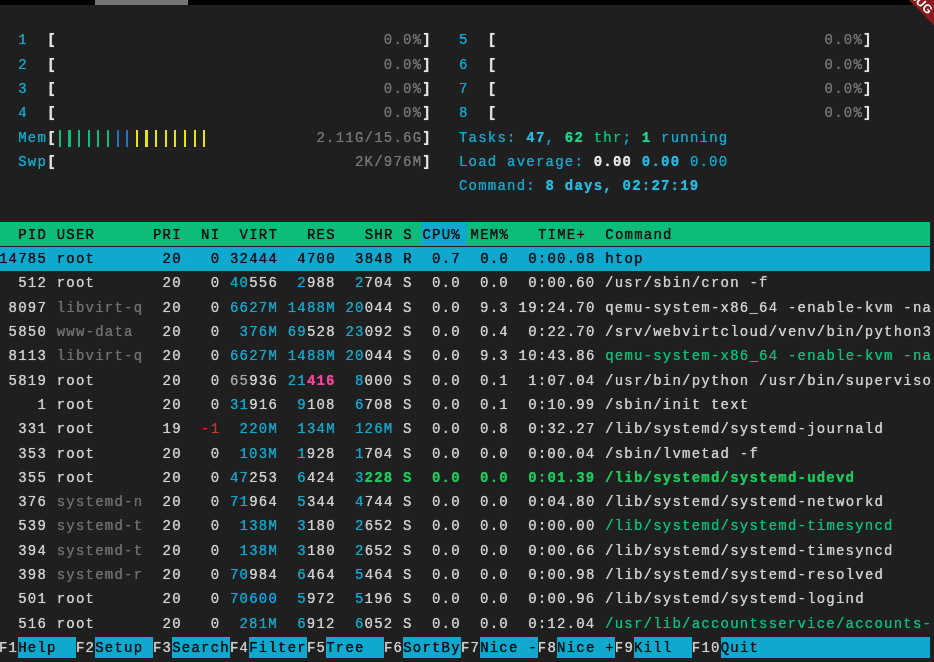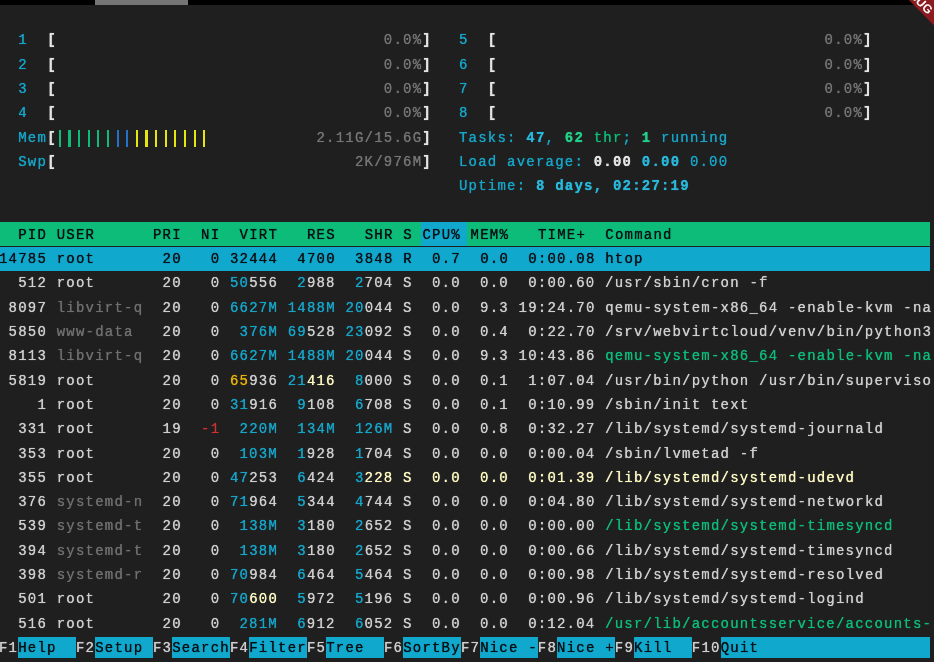--- a/index.html
+++ b/index.html
@@ -41,37 +41,37 @@
     <div class="tr" style="top:52.7px"><span style="color:#cfcfcf;">  </span><span style="color:#16a5c9;">2</span><span style="color:#cfcfcf;">  </span><span style="color:#e5e5e5;font-weight:bold;">[</span><span style="color:#cfcfcf;">                                  </span><span style="color:#757575;">0.0%</span><span style="color:#e5e5e5;font-weight:bold;">]</span></div>
     <div class="tr" style="top:52.7px;left:-2.8px"><span style="color:#cfcfcf;">                                                </span><span style="color:#16a5c9;">6</span><span style="color:#cfcfcf;">  </span><span style="color:#e5e5e5;font-weight:bold;">[</span><span style="color:#cfcfcf;">                                  </span><span style="color:#757575;">0.0%</span><span style="color:#e5e5e5;font-weight:bold;">]</span></div>
     <div class="tr" style="top:77.0px"><span style="color:#cfcfcf;">  </span><span style="color:#16a5c9;">3</span><span style="color:#cfcfcf;">  </span><span style="color:#e5e5e5;font-weight:bold;">[</span><span style="color:#cfcfcf;">                                  </span><span style="color:#757575;">0.0%</span><span style="color:#e5e5e5;font-weight:bold;">]</span></div>
     <div class="tr" style="top:77.0px;left:-2.8px"><span style="color:#cfcfcf;">                                                </span><span style="color:#16a5c9;">7</span><span style="color:#cfcfcf;">  </span><span style="color:#e5e5e5;font-weight:bold;">[</span><span style="color:#cfcfcf;">                                  </span><span style="color:#757575;">0.0%</span><span style="color:#e5e5e5;font-weight:bold;">]</span></div>
     <div class="tr" style="top:101.3px"><span style="color:#cfcfcf;">  </span><span style="color:#16a5c9;">4</span><span style="color:#cfcfcf;">  </span><span style="color:#e5e5e5;font-weight:bold;">[</span><span style="color:#cfcfcf;">                                  </span><span style="color:#757575;">0.0%</span><span style="color:#e5e5e5;font-weight:bold;">]</span></div>
     <div class="tr" style="top:101.3px;left:-2.8px"><span style="color:#cfcfcf;">                                                </span><span style="color:#16a5c9;">8</span><span style="color:#cfcfcf;">  </span><span style="color:#e5e5e5;font-weight:bold;">[</span><span style="color:#cfcfcf;">                                  </span><span style="color:#757575;">0.0%</span><span style="color:#e5e5e5;font-weight:bold;">]</span></div>
     <div class="tr" style="top:125.6px"><span style="color:#cfcfcf;">  </span><span style="color:#16a5c9;">Mem</span><span style="color:#e5e5e5;font-weight:bold;">[</span><span style="color:#cfcfcf;">                           </span><span style="color:#757575;">2.11G/15.6G</span><span style="color:#e5e5e5;font-weight:bold;">]</span></div>
     <div class="tr" style="top:125.6px;left:-2.8px"><span style="color:#cfcfcf;">                                                </span><span style="color:#16a5c9;">Tasks: </span><span style="color:#29b8db;font-weight:bold;">47</span><span style="color:#16a5c9;">,</span><span style="color:#cfcfcf;"> </span><span style="color:#23d18b;font-weight:bold;">62</span><span style="color:#cfcfcf;"> </span><span style="color:#0dbc79;">thr</span><span style="color:#16a5c9;">;</span><span style="color:#cfcfcf;"> </span><span style="color:#23d18b;font-weight:bold;">1</span><span style="color:#cfcfcf;"> </span><span style="color:#16a5c9;">running</span></div>
     <div class="tr" style="top:149.9px"><span style="color:#cfcfcf;">  </span><span style="color:#16a5c9;">Swp</span><span style="color:#e5e5e5;font-weight:bold;">[</span><span style="color:#cfcfcf;">                               </span><span style="color:#757575;">2K/976M</span><span style="color:#e5e5e5;font-weight:bold;">]</span></div>
     <div class="tr" style="top:149.9px;left:-2.8px"><span style="color:#cfcfcf;">                                                </span><span style="color:#16a5c9;">Load average: </span><span style="color:#e5e5e5;font-weight:bold;">0.00</span><span style="color:#16a5c9;"> </span><span style="color:#29b8db;font-weight:bold;">0.00</span><span style="color:#cfcfcf;"> </span><span style="color:#16a5c9;">0.00</span></div>
-    <div class="tr" style="top:174.2px;left:-2.8px"><span style="color:#cfcfcf;">                                                </span><span style="color:#16a5c9;">Uptime: </span><span style="color:#29b8db;font-weight:bold;">8 days, 02:27:19</span></div>
+    <div class="tr" style="top:174.2px;left:-2.8px"><span style="color:#cfcfcf;">                                                </span><span style="color:#16a5c9;">Command: </span><span style="color:#29b8db;font-weight:bold;">8 days, 02:27:19</span></div>
     <div class="tr" style="top:222.8px"><span style="color:#cfcfcf;">  </span><span style="color:#061015;">PID</span><span style="color:#cfcfcf;"> </span><span style="color:#061015;">USER</span><span style="color:#cfcfcf;">      </span><span style="color:#061015;">PRI</span><span style="color:#cfcfcf;">  </span><span style="color:#061015;">NI</span><span style="color:#cfcfcf;">  </span><span style="color:#061015;">VIRT</span><span style="color:#cfcfcf;">   </span><span style="color:#061015;">RES</span><span style="color:#cfcfcf;">   </span><span style="color:#061015;">SHR</span><span style="color:#cfcfcf;"> </span><span style="color:#061015;">S</span><span style="color:#cfcfcf;"> </span><span style="color:#061015;">CPU%</span><span style="color:#cfcfcf;"> </span><span style="color:#061015;">MEM%</span><span style="color:#cfcfcf;">   </span><span style="color:#061015;">TIME+</span><span style="color:#cfcfcf;">  </span><span style="color:#061015;">Command</span></div>
     <div class="tr" style="top:247.1px"><span style="color:#061015;">14785</span><span style="color:#cfcfcf;"> </span><span style="color:#061015;">root</span><span style="color:#cfcfcf;">       </span><span style="color:#061015;">20</span><span style="color:#cfcfcf;">   </span><span style="color:#061015;">0</span><span style="color:#cfcfcf;"> </span><span style="color:#061015;">32444</span><span style="color:#cfcfcf;"> </span><span style="color:#061015;"> 4700</span><span style="color:#cfcfcf;"> </span><span style="color:#061015;"> 3848</span><span style="color:#cfcfcf;"> </span><span style="color:#061015;">R</span><span style="color:#cfcfcf;">  </span><span style="color:#061015;">0.7</span><span style="color:#cfcfcf;">  </span><span style="color:#061015;">0.0</span><span style="color:#cfcfcf;"> </span><span style="color:#061015;"> 0:00.08</span><span style="color:#cfcfcf;"> </span><span style="color:#061015;">htop</span></div>
-    <div class="tr" style="top:271.4px"><span style="color:#cfcfcf;">  512 root       20   0 </span><span style="color:#16a5c9;">50</span><span style="color:#cfcfcf;">556  </span><span style="color:#16a5c9;">2</span><span style="color:#cfcfcf;">988  </span><span style="color:#16a5c9;">2</span><span style="color:#cfcfcf;">704 S  0.0  0.0  0:00.60 /usr/sbin/cron -f                 </span></div>
+    <div class="tr" style="top:271.4px"><span style="color:#cfcfcf;">  512 root       20   0 </span><span style="color:#16a5c9;">40</span><span style="color:#cfcfcf;">556  </span><span style="color:#16a5c9;">2</span><span style="color:#cfcfcf;">988  </span><span style="color:#16a5c9;">2</span><span style="color:#cfcfcf;">704 S  0.0  0.0  0:00.60 /usr/sbin/cron -f                 </span></div>
     <div class="tr" style="top:295.7px"><span style="color:#cfcfcf;"> 8097 </span><span style="color:#6f6f6f;">libvirt-q</span><span style="color:#cfcfcf;">  20   0 </span><span style="color:#16a5c9;">6627M</span><span style="color:#cfcfcf;"> </span><span style="color:#16a5c9;">1488M</span><span style="color:#cfcfcf;"> </span><span style="color:#16a5c9;">20</span><span style="color:#cfcfcf;">044 S  0.0  9.3 19:24.70 qemu-system-x86_64 -enable-kvm -na</span></div>
     <div class="tr" style="top:320.0px"><span style="color:#cfcfcf;"> 5850 </span><span style="color:#6f6f6f;">www-data</span><span style="color:#cfcfcf;">   20   0  </span><span style="color:#16a5c9;">376M</span><span style="color:#cfcfcf;"> </span><span style="color:#16a5c9;">69</span><span style="color:#cfcfcf;">528 </span><span style="color:#16a5c9;">23</span><span style="color:#cfcfcf;">092 S  0.0  0.4  0:22.70 /srv/webvirtcloud/venv/bin/python3</span></div>
     <div class="tr" style="top:344.3px"><span style="color:#cfcfcf;"> 8113 </span><span style="color:#6f6f6f;">libvirt-q</span><span style="color:#cfcfcf;">  20   0 </span><span style="color:#16a5c9;">6627M</span><span style="color:#cfcfcf;"> </span><span style="color:#16a5c9;">1488M</span><span style="color:#cfcfcf;"> </span><span style="color:#16a5c9;">20</span><span style="color:#cfcfcf;">044 S  0.0  9.3 10:43.86 </span><span style="color:#0dbc79;">qemu-system-x86_64 -enable-kvm -na</span></div>
-    <div class="tr" style="top:368.6px"><span style="color:#cfcfcf;"> 5819 root       20   0 </span><span style="color:#eab308;">65</span><span style="color:#cfcfcf;">936 </span><span style="color:#16a5c9;">21</span><span style="color:#fef9c3;">416  </span><span style="color:#16a5c9;">8</span><span style="color:#cfcfcf;">000 S  0.0  0.1  1:07.04 /usr/bin/python /usr/bin/superviso</span></div>
+    <div class="tr" style="top:368.6px"><span style="color:#cfcfcf;"> 5819 root       20   0 </span><span style="color:#a3a3a3;">65</span><span style="color:#cfcfcf;">936 </span><span style="color:#16a5c9;">21</span><span style="color:#ec4899;font-weight:bold;">416  </span><span style="color:#16a5c9;">8</span><span style="color:#cfcfcf;">000 S  0.0  0.1  1:07.04 /usr/bin/python /usr/bin/superviso</span></div>
     <div class="tr" style="top:392.9px"><span style="color:#cfcfcf;">    1 root       20   0 </span><span style="color:#16a5c9;">31</span><span style="color:#cfcfcf;">916  </span><span style="color:#16a5c9;">9</span><span style="color:#cfcfcf;">108  </span><span style="color:#16a5c9;">6</span><span style="color:#cfcfcf;">708 S  0.0  0.1  0:10.99 /sbin/init text                   </span></div>
     <div class="tr" style="top:417.2px"><span style="color:#cfcfcf;">  331 root       19  </span><span style="color:#cd3131;">-1</span><span style="color:#cfcfcf;">  </span><span style="color:#16a5c9;">220M</span><span style="color:#cfcfcf;">  </span><span style="color:#16a5c9;">134M</span><span style="color:#cfcfcf;">  </span><span style="color:#16a5c9;">126M</span><span style="color:#cfcfcf;"> S  0.0  0.8  0:32.27 /lib/systemd/systemd-journald     </span></div>
     <div class="tr" style="top:441.5px"><span style="color:#cfcfcf;">  353 root       20   0  </span><span style="color:#16a5c9;">103M</span><span style="color:#cfcfcf;">  </span><span style="color:#16a5c9;">1</span><span style="color:#cfcfcf;">928  </span><span style="color:#16a5c9;">1</span><span style="color:#cfcfcf;">704 S  0.0  0.0  0:00.04 /sbin/lvmetad -f                  </span></div>
-    <div class="tr" style="top:465.8px"><span style="color:#cfcfcf;">  355 root       20   0 </span><span style="color:#16a5c9;">47</span><span style="color:#cfcfcf;">253  </span><span style="color:#16a5c9;">6</span><span style="color:#cfcfcf;">424  </span><span style="color:#16a5c9;">3</span><span style="color:#fef9c3;">228 S  0.0  0.0  0:01.39 /lib/systemd/systemd-udevd        </span></div>
+    <div class="tr" style="top:465.8px"><span style="color:#cfcfcf;">  355 root       20   0 </span><span style="color:#16a5c9;">47</span><span style="color:#cfcfcf;">253  </span><span style="color:#16a5c9;">6</span><span style="color:#cfcfcf;">424  </span><span style="color:#16a5c9;">3</span><span style="color:#22c55e;font-weight:bold;">228 S  0.0  0.0  0:01.39 /lib/systemd/systemd-udevd        </span></div>
     <div class="tr" style="top:490.1px"><span style="color:#cfcfcf;">  376 </span><span style="color:#6f6f6f;">systemd-n</span><span style="color:#cfcfcf;">  20   0 </span><span style="color:#16a5c9;">71</span><span style="color:#cfcfcf;">964  </span><span style="color:#16a5c9;">5</span><span style="color:#cfcfcf;">344  </span><span style="color:#16a5c9;">4</span><span style="color:#cfcfcf;">744 S  0.0  0.0  0:04.80 /lib/systemd/systemd-networkd     </span></div>
     <div class="tr" style="top:514.4px"><span style="color:#cfcfcf;">  539 </span><span style="color:#6f6f6f;">systemd-t</span><span style="color:#cfcfcf;">  20   0  </span><span style="color:#16a5c9;">138M</span><span style="color:#cfcfcf;">  </span><span style="color:#16a5c9;">3</span><span style="color:#cfcfcf;">180  </span><span style="color:#16a5c9;">2</span><span style="color:#cfcfcf;">652 S  0.0  0.0  0:00.00 </span><span style="color:#0dbc79;">/lib/systemd/systemd-timesyncd</span></div>
     <div class="tr" style="top:538.7px"><span style="color:#cfcfcf;">  394 </span><span style="color:#6f6f6f;">systemd-t</span><span style="color:#cfcfcf;">  20   0  </span><span style="color:#16a5c9;">138M</span><span style="color:#cfcfcf;">  </span><span style="color:#16a5c9;">3</span><span style="color:#cfcfcf;">180  </span><span style="color:#16a5c9;">2</span><span style="color:#cfcfcf;">652 S  0.0  0.0  0:00.66 /lib/systemd/systemd-timesyncd    </span></div>
     <div class="tr" style="top:563.0px"><span style="color:#cfcfcf;">  398 </span><span style="color:#6f6f6f;">systemd-r</span><span style="color:#cfcfcf;">  20   0 </span><span style="color:#16a5c9;">70</span><span style="color:#cfcfcf;">984  </span><span style="color:#16a5c9;">6</span><span style="color:#cfcfcf;">464  </span><span style="color:#16a5c9;">5</span><span style="color:#cfcfcf;">464 S  0.0  0.0  0:00.98 /lib/systemd/systemd-resolved     </span></div>
-    <div class="tr" style="top:587.3px"><span style="color:#cfcfcf;">  501 root       20   0 </span><span style="color:#16a5c9;">70</span><span style="color:#fef9c3;">600  </span><span style="color:#16a5c9;">5</span><span style="color:#cfcfcf;">972  </span><span style="color:#16a5c9;">5</span><span style="color:#cfcfcf;">196 S  0.0  0.0  0:00.96 /lib/systemd/systemd-logind       </span></div>
+    <div class="tr" style="top:587.3px"><span style="color:#cfcfcf;">  501 root       20   0 </span><span style="color:#16a5c9;">70</span><span style="color:#0ea5e9;">600  </span><span style="color:#16a5c9;">5</span><span style="color:#cfcfcf;">972  </span><span style="color:#16a5c9;">5</span><span style="color:#cfcfcf;">196 S  0.0  0.0  0:00.96 /lib/systemd/systemd-logind       </span></div>
     <div class="tr" style="top:611.6px"><span style="color:#cfcfcf;">  516 root       20   0  </span><span style="color:#16a5c9;">281M</span><span style="color:#cfcfcf;">  </span><span style="color:#16a5c9;">6</span><span style="color:#cfcfcf;">912  </span><span style="color:#16a5c9;">6</span><span style="color:#cfcfcf;">052 S  0.0  0.0  0:12.04 </span><span style="color:#0dbc79;">/usr/lib/accountsservice/accounts-</span></div>
     <div class="tr" style="top:635.9px"><span style="color:#cfcfcf;">F1</span><span style="color:#061015;">Help</span><span style="color:#cfcfcf;">  F2</span><span style="color:#061015;">Setup</span><span style="color:#cfcfcf;"> F3</span><span style="color:#061015;">Search</span><span style="color:#cfcfcf;">F4</span><span style="color:#061015;">Filter</span><span style="color:#cfcfcf;">F5</span><span style="color:#061015;">Tree</span><span style="color:#cfcfcf;">  F6</span><span style="color:#061015;">SortBy</span><span style="color:#cfcfcf;">F7</span><span style="color:#061015;">Nice -</span><span style="color:#cfcfcf;">F8</span><span style="color:#061015;">Nice +</span><span style="color:#cfcfcf;">F9</span><span style="color:#061015;">Kill</span><span style="color:#cfcfcf;">  F10</span><span style="color:#061015;">Quit</span></div>
 <div style="position:absolute;left:0;top:0;width:934px;height:5px;background:#000"></div>
 <div style="position:absolute;left:95px;top:0;width:93px;height:5px;background:#757575"></div>
 <svg style="position:absolute;left:0;top:0" width="934" height="40">
 <polygon points="909,0 934,0 934,25.5" fill="#8a1c20"></polygon>
 <text x="0" y="0" transform="translate(897.2,-15.8) rotate(45)" font-family="Liberation Sans" font-size="12" font-weight="bold" fill="#ffffff">DEBUG</text>
 </svg>
 </div>
 </body></html>

